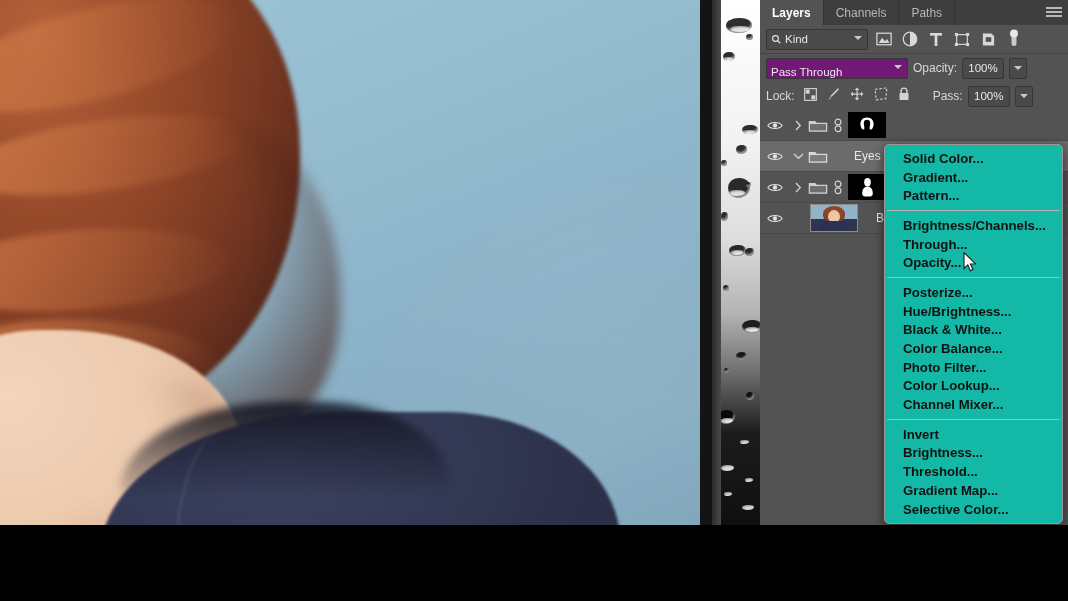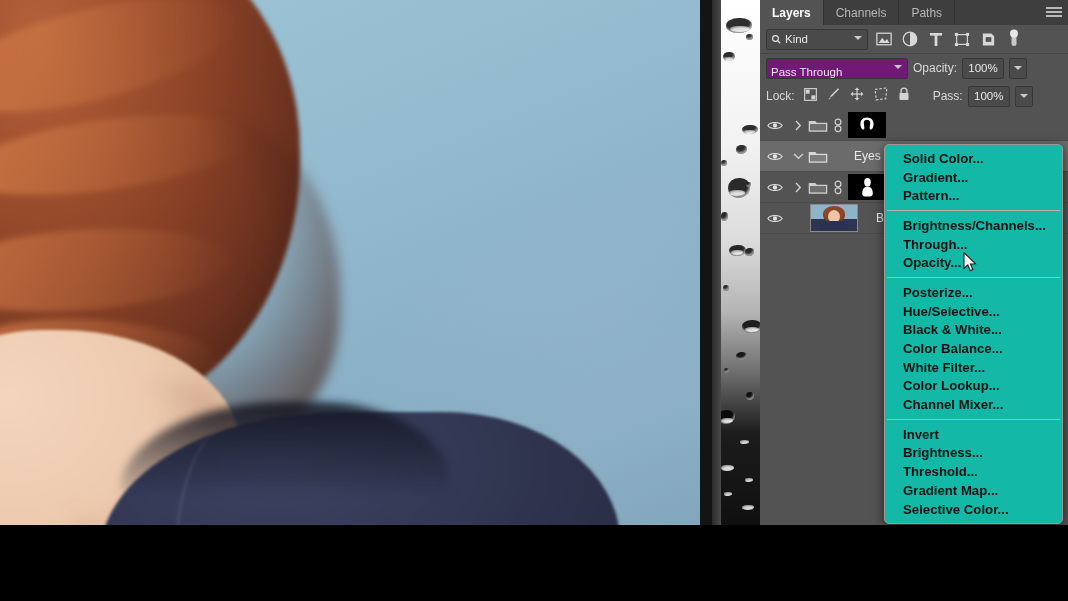--- a/index.html
+++ b/index.html
@@ -643,24 +643,24 @@
   <div class="ctx-menu" id="ctx-menu">
       <div class="ctx-item">Solid Color...</div>
       <div class="ctx-item">Gradient...</div>
       <div class="ctx-item">Pattern...</div>
       <div class="ctx-sep"></div>
       <div class="ctx-item">Brightness/Channels...</div>
       <div class="ctx-item">Through...</div>
       <div class="ctx-item">Opacity...</div>
       <div class="ctx-sep"></div>
       <div class="ctx-item">Posterize...</div>
-      <div class="ctx-item">Hue/Selective...</div>
+      <div class="ctx-item">Hue/Brightness...</div>
       <div class="ctx-item">Black &amp; White...</div>
       <div class="ctx-item">Color Balance...</div>
-      <div class="ctx-item">White Filter...</div>
+      <div class="ctx-item">Photo Filter...</div>
       <div class="ctx-item">Color Lookup...</div>
       <div class="ctx-item">Channel Mixer...</div>
       <div class="ctx-sep"></div>
       <div class="ctx-item">Invert</div>
       <div class="ctx-item">Brightness...</div>
       <div class="ctx-item">Threshold...</div>
       <div class="ctx-item">Gradient Map...</div>
       <div class="ctx-item">Selective Color...</div>
     </div>
 

